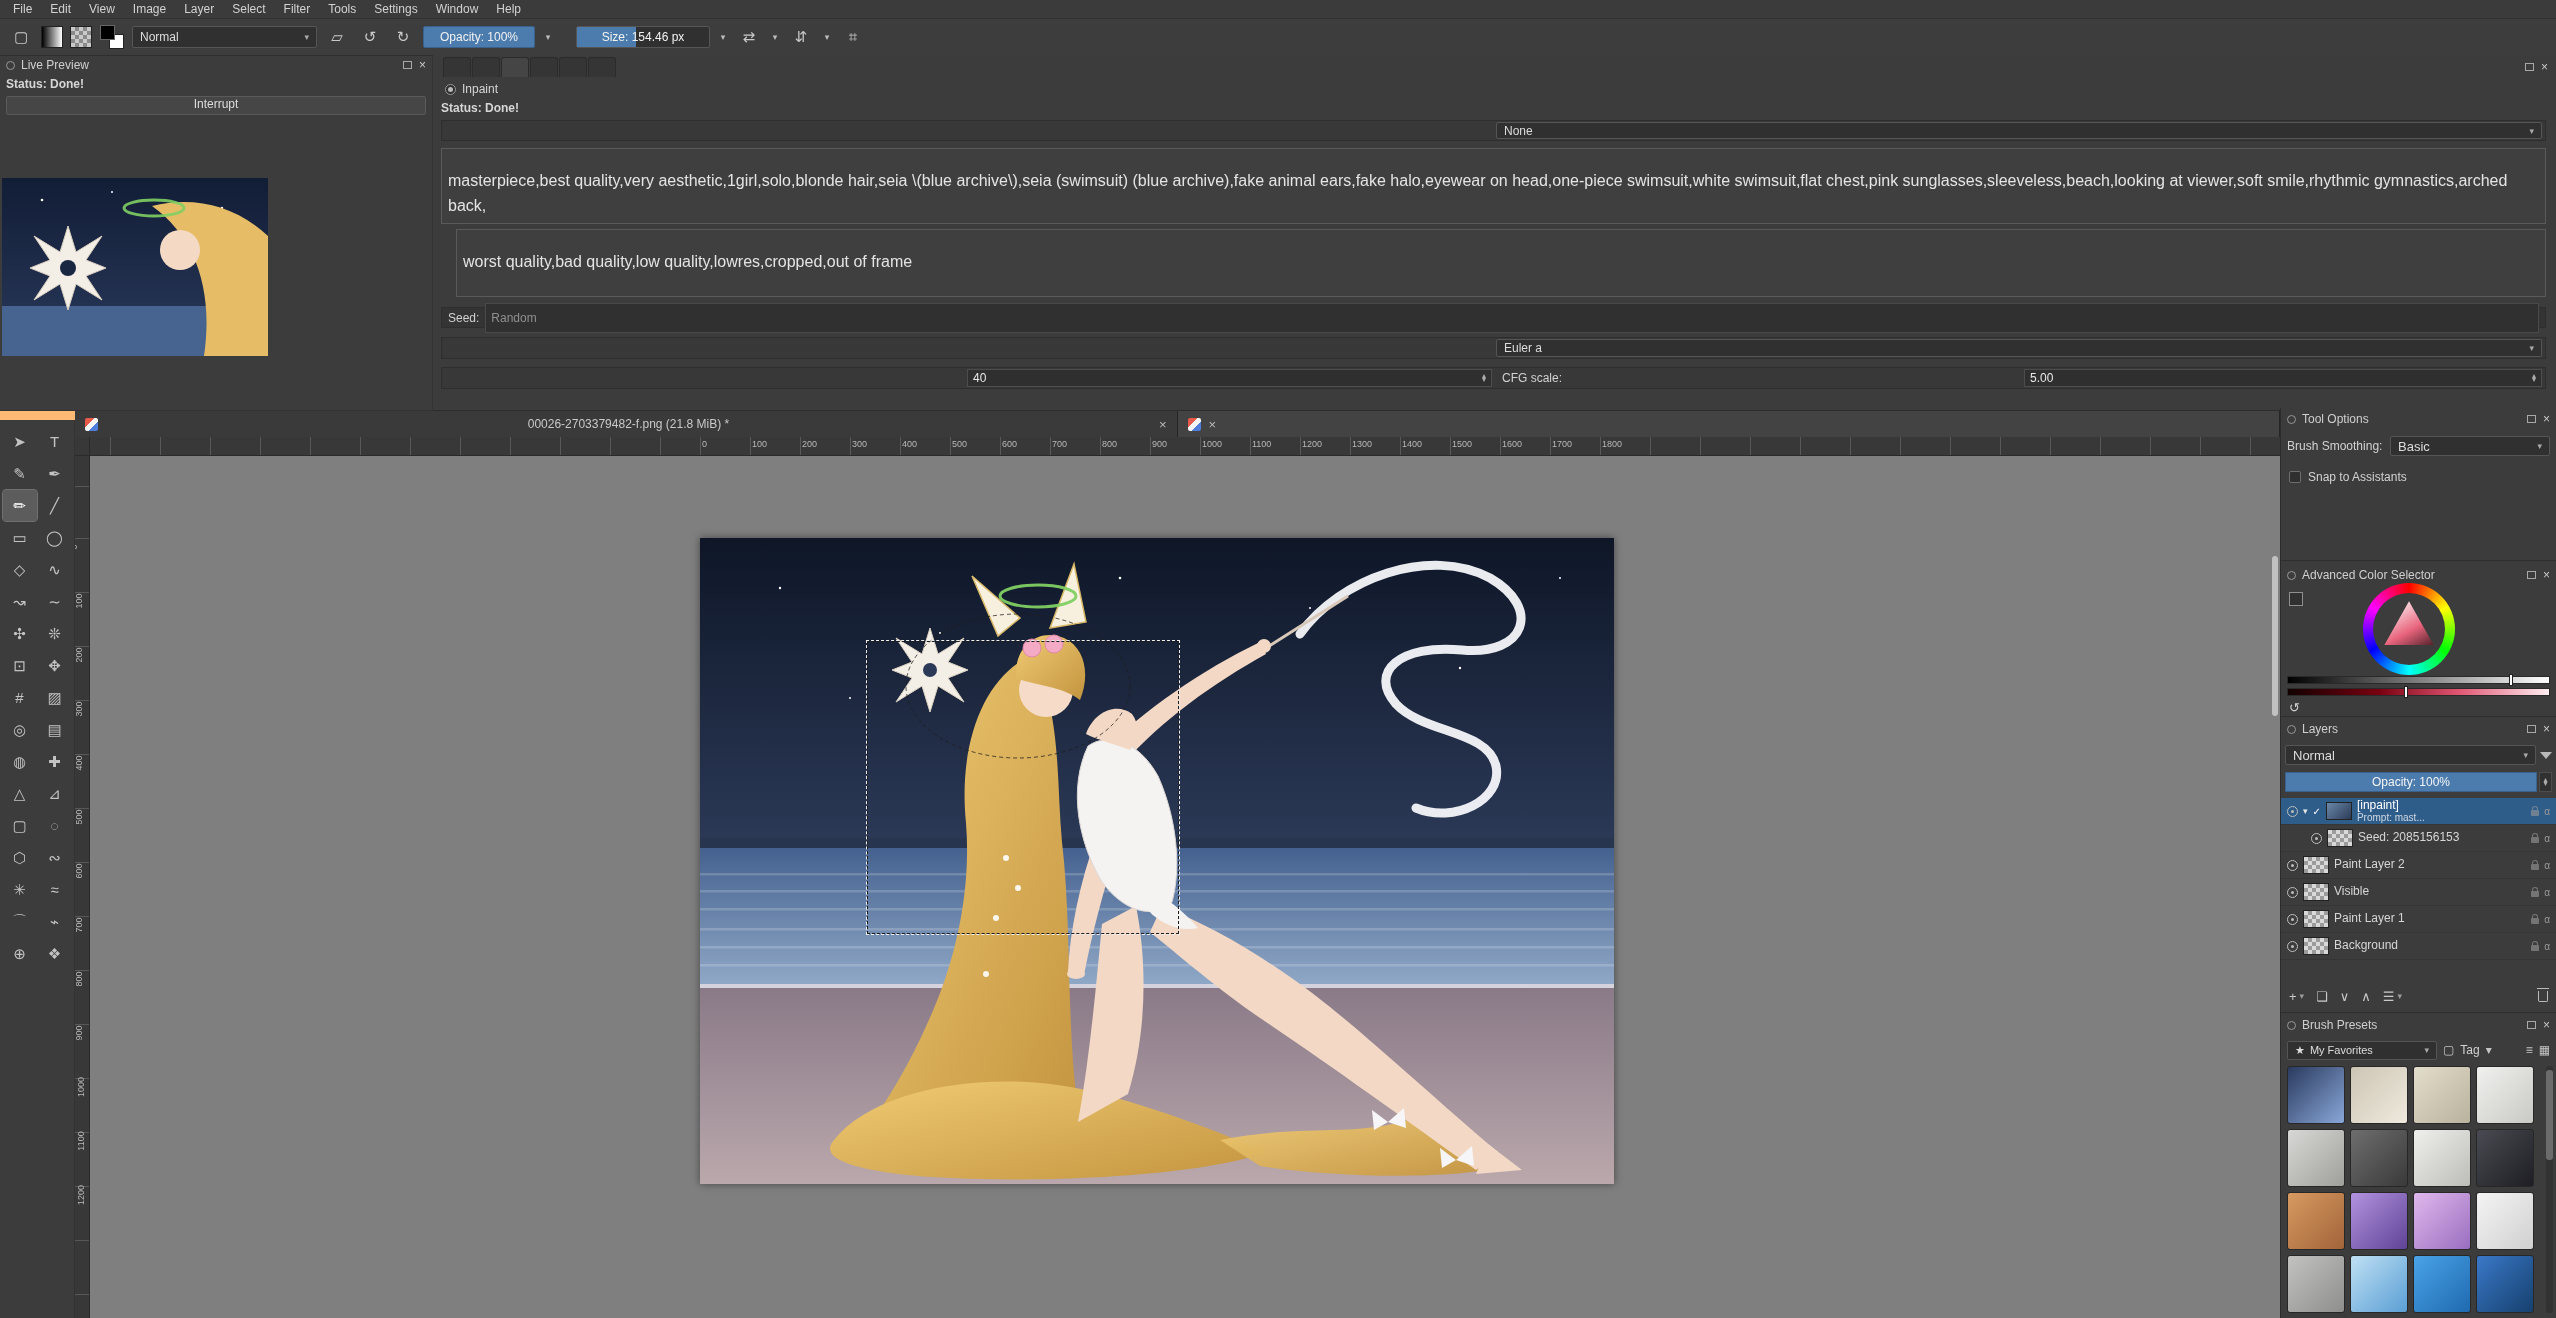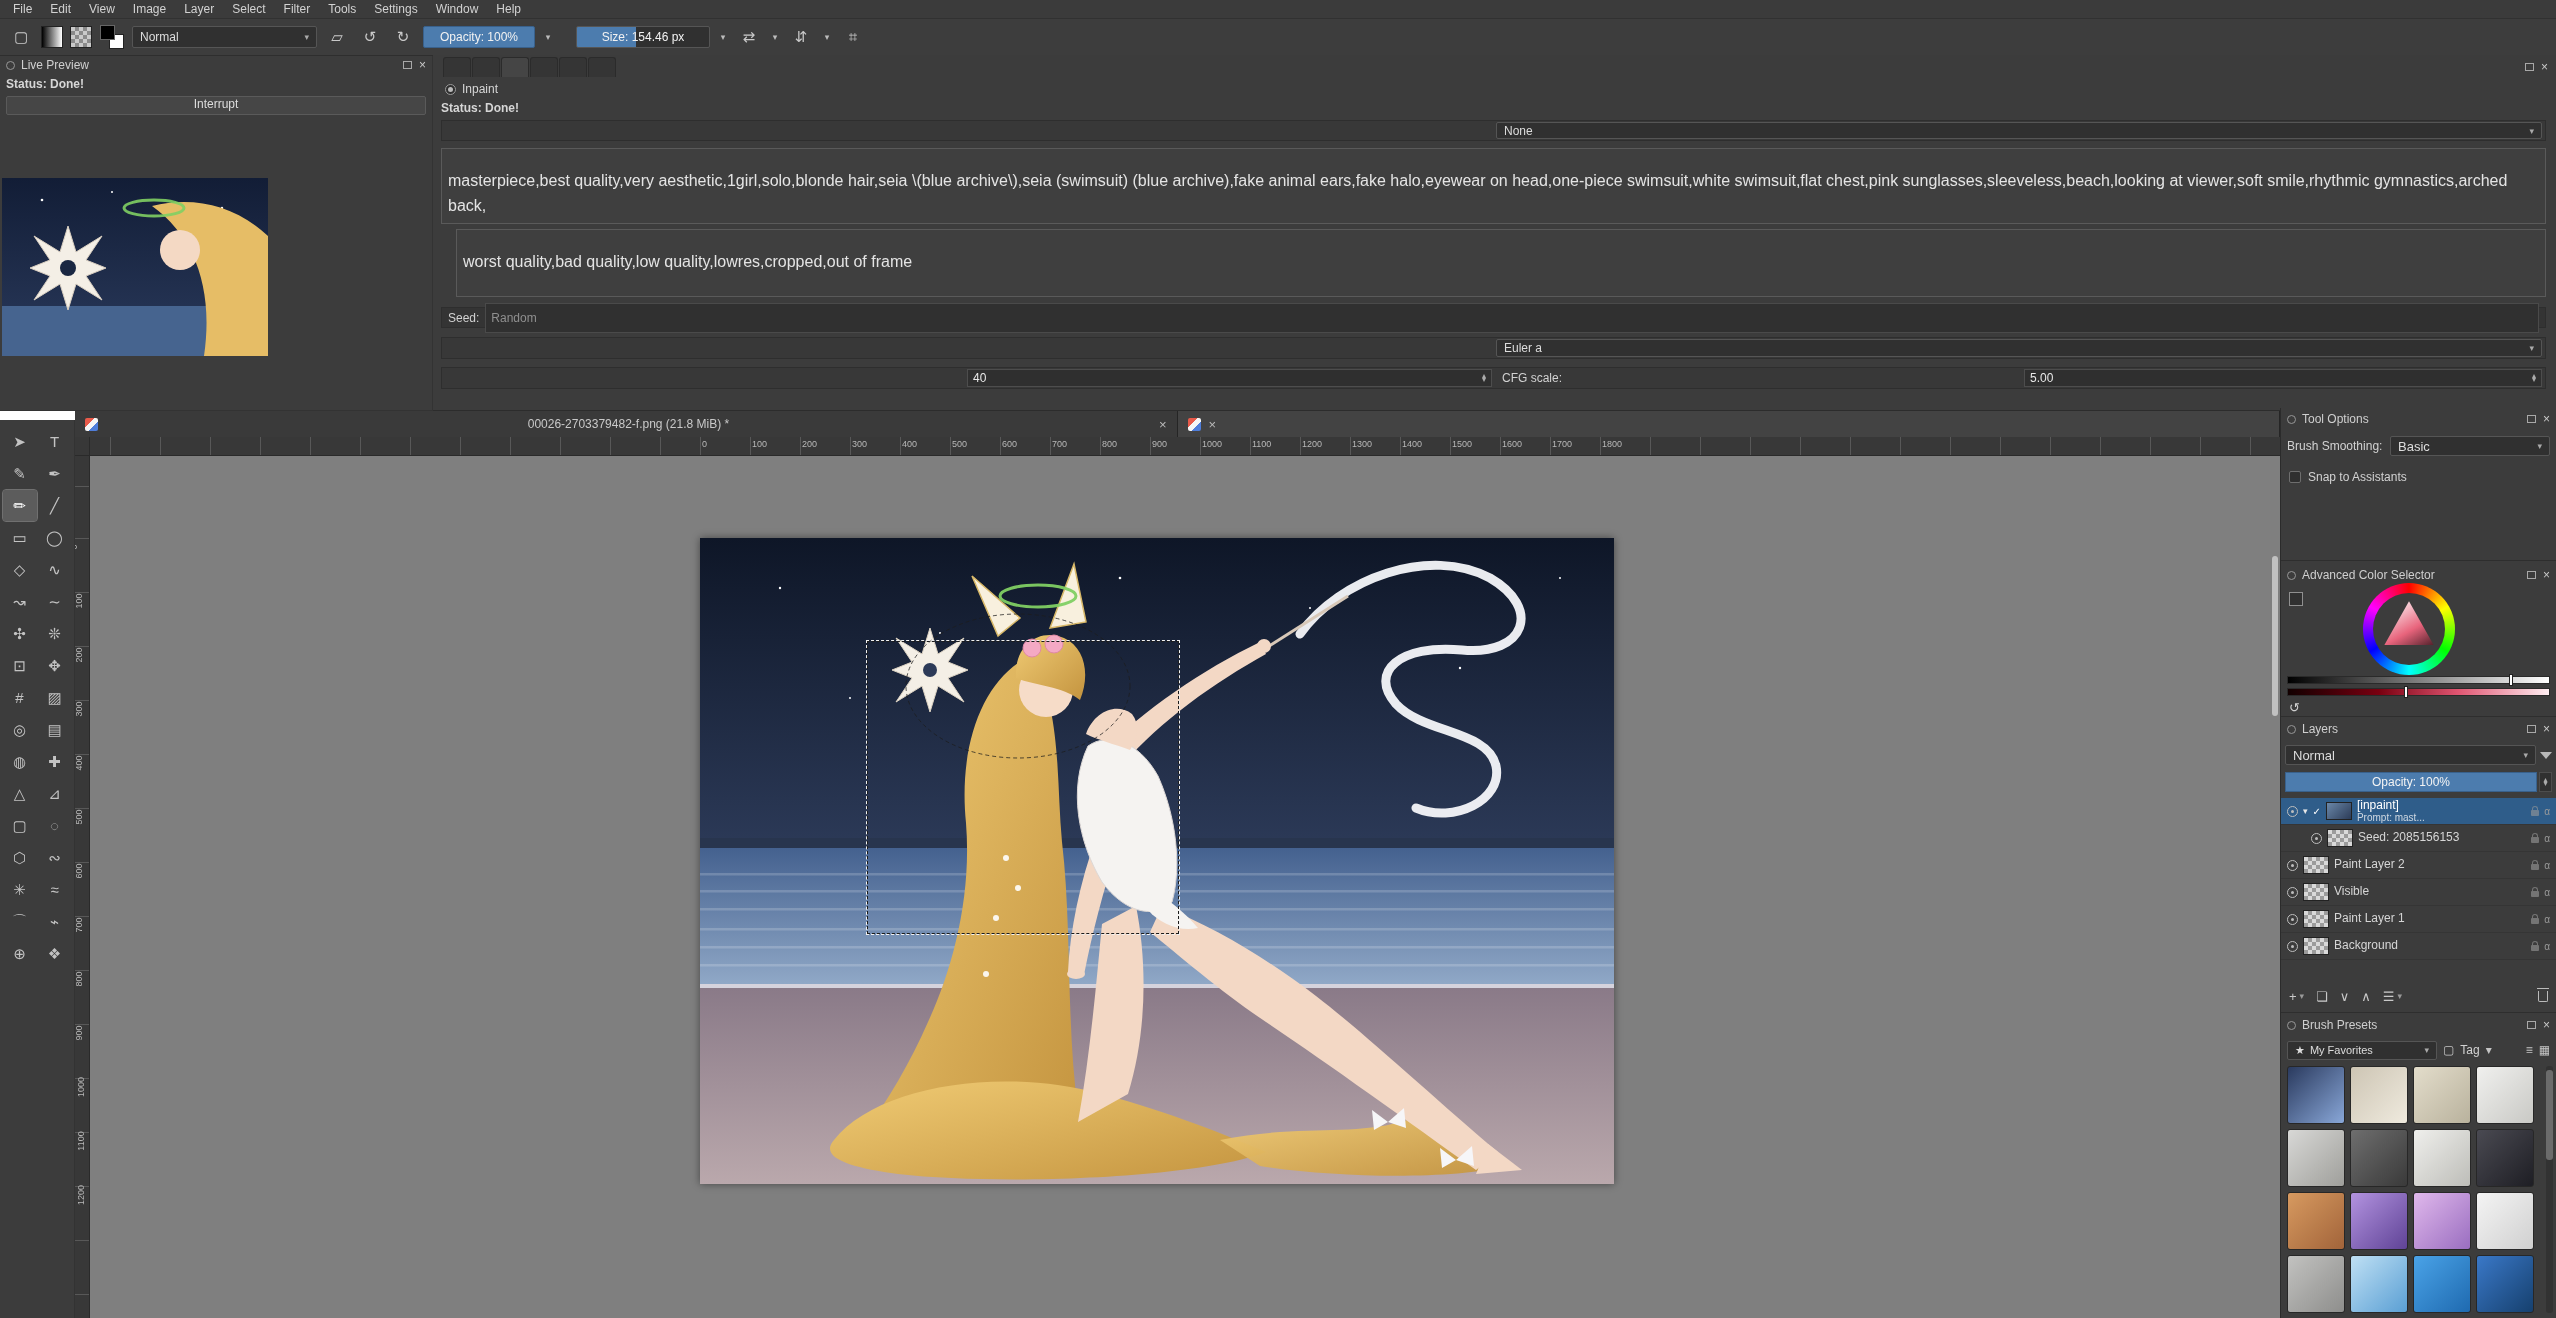--- a/index.html
+++ b/index.html
@@ -1,17 +1,17 @@
 <!DOCTYPE html>
 <html><head>
 <meta charset="utf-8">
 <style>
   html,body{margin:0;padding:0;background:#2b2b2b;}
   *{box-sizing:border-box;}
-  #app{position:relative;width:2556px;height:1318px;background:#ffffff;overflow:hidden;
+  #app{position:relative;width:2556px;height:1318px;background:#fdba74;overflow:hidden;
        font-family:"Liberation Sans",sans-serif;color:#d6d6d6;font-size:13px;}
 
   
   .menubar{position:absolute;left:0;top:0;right:0;height:19px;background:#3b3b3b;
            border-bottom:1px solid #313131;display:flex;align-items:center;font-size:12px;padding-left:4px;}
   .menu-item{padding:1px 9px;color:#d2d2d2;cursor:default;}
 
   
   .toolbar{position:absolute;left:0;top:19px;right:0;height:37px;background:#3d3d3d;
            border-bottom:1px solid #2e2e2e;display:flex;align-items:center;gap:7px;padding:0 8px;font-size:12px;}

